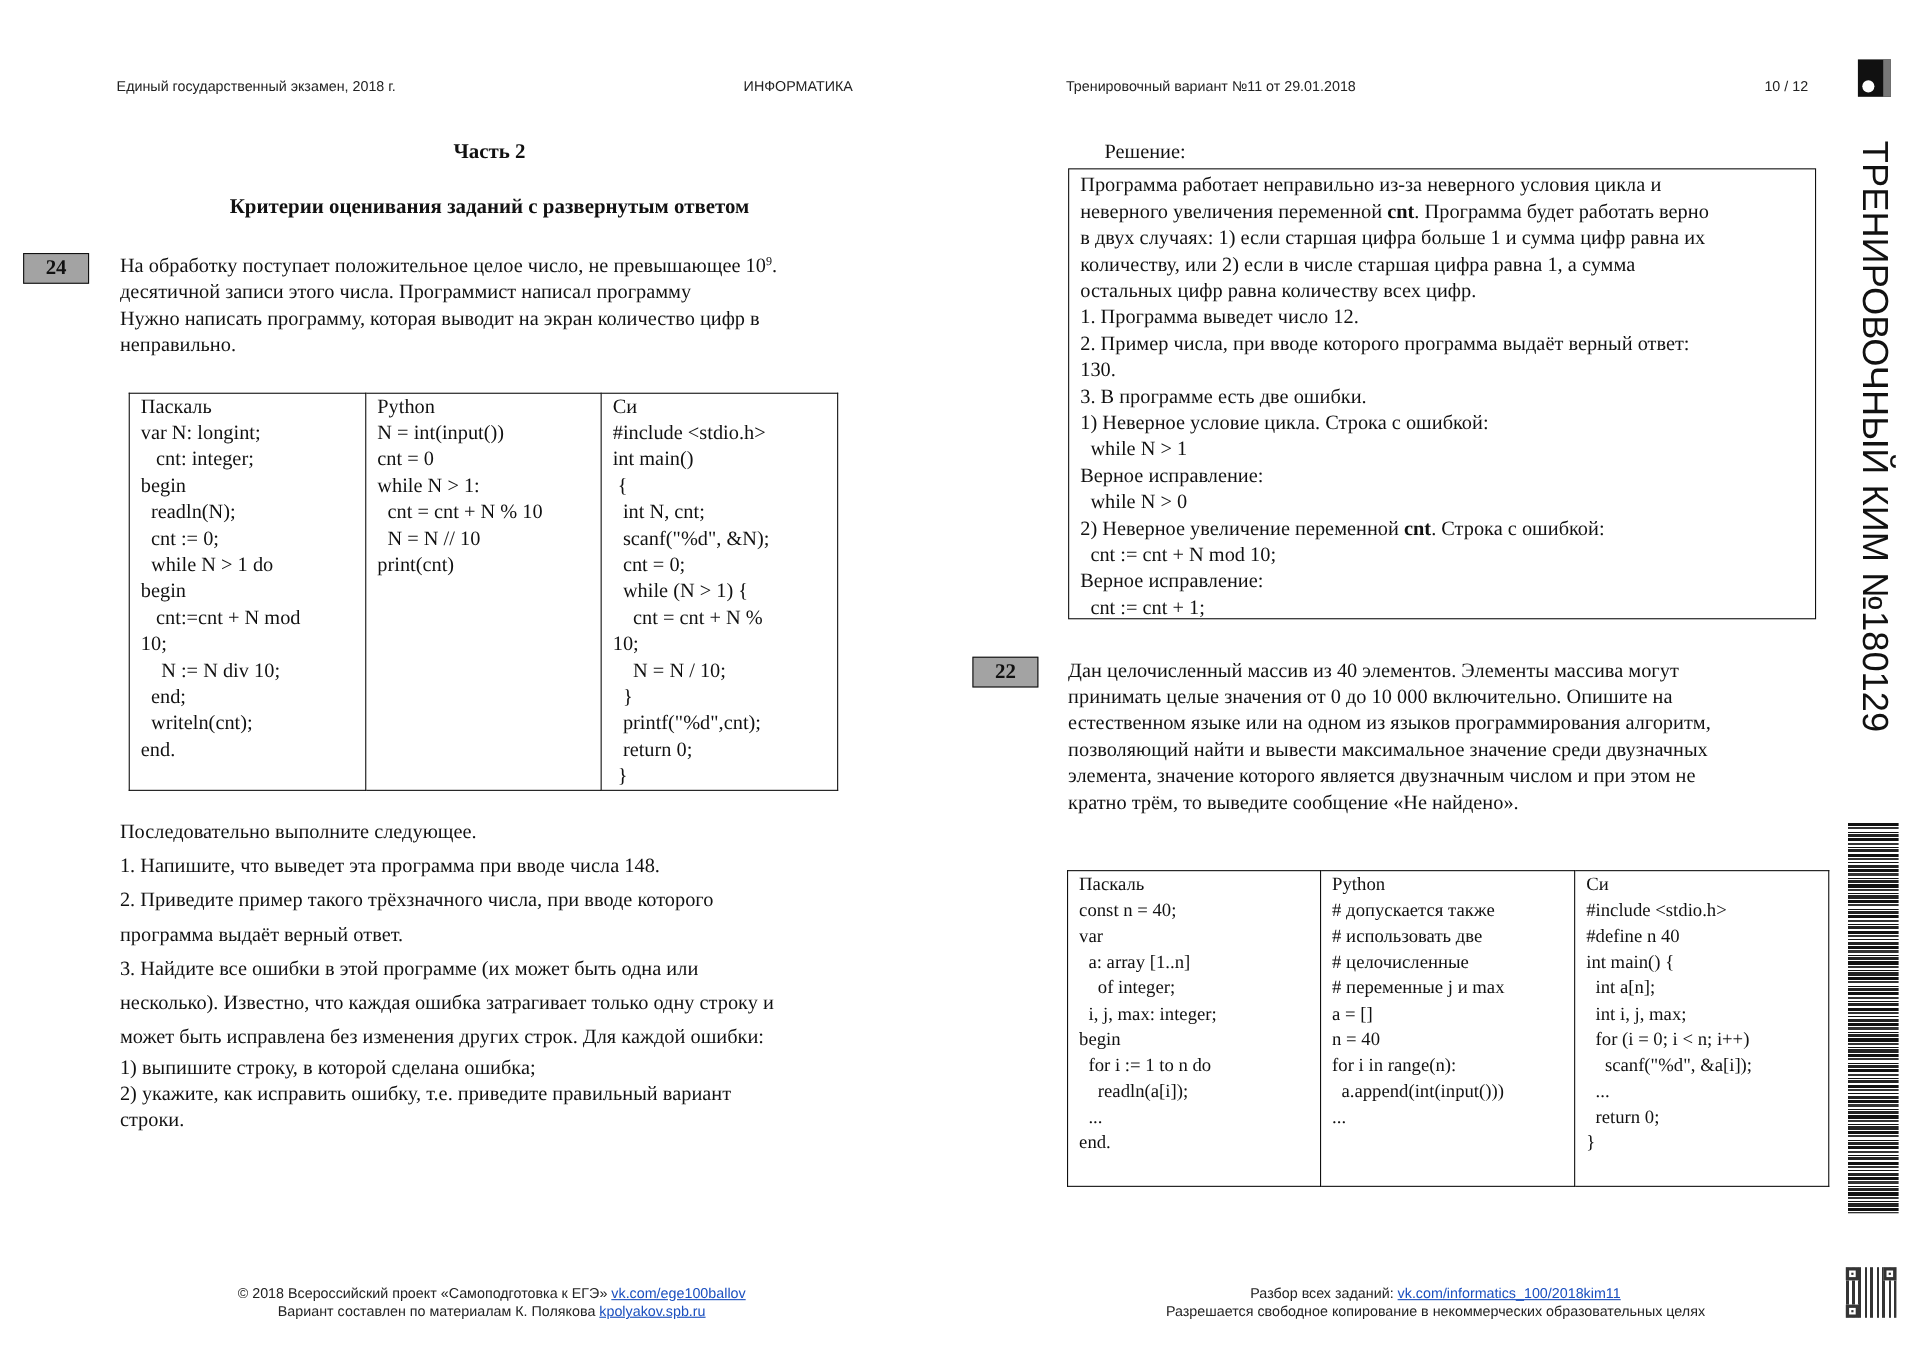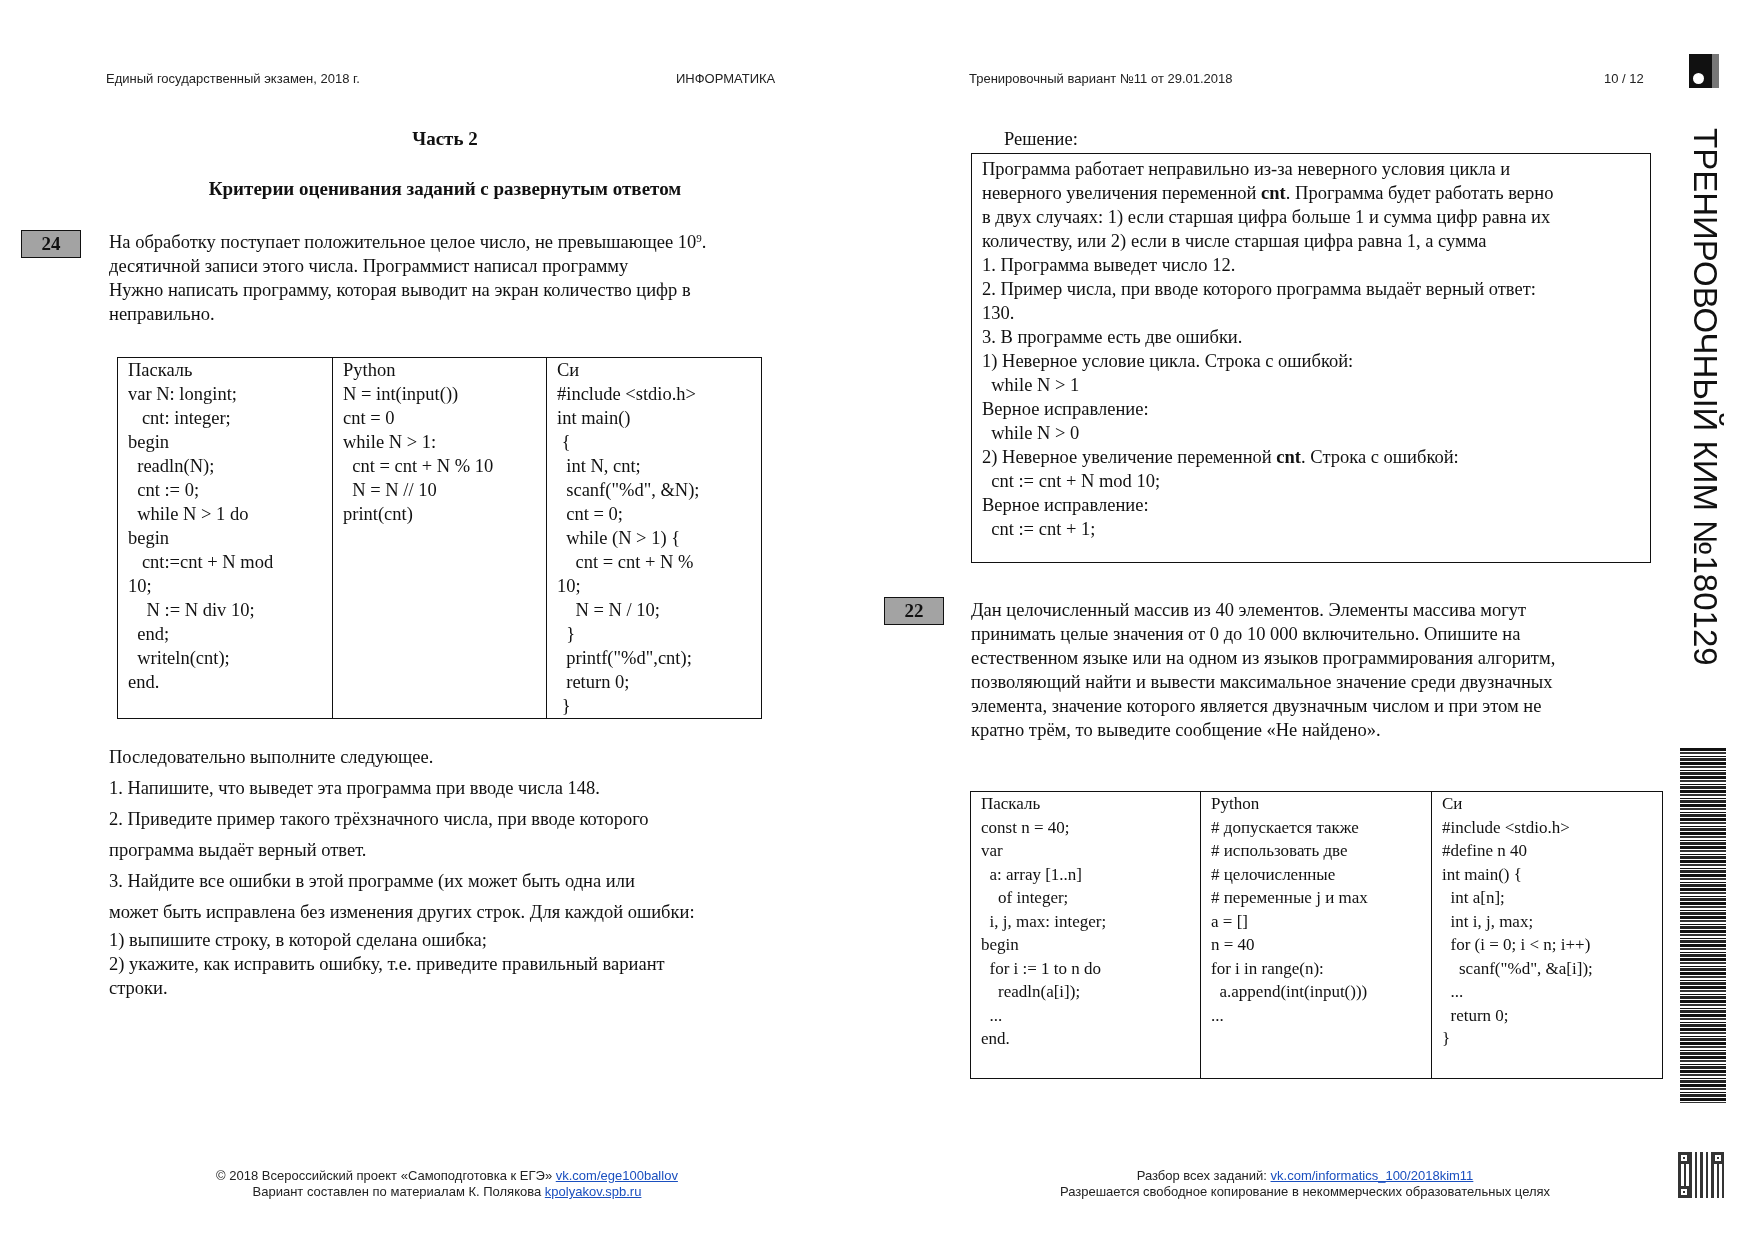--- a/index.html
+++ b/index.html
@@ -116,33 +116,35 @@
   </tr>
 </tbody>
   </table>
 
 <div class="para serif" style="left:109px; top:742px;">
   <span class="line" style="line-height:31px;">Последовательно выполните следующее.</span>
   <span class="line" style="line-height:31px;">1. Напишите, что выведет эта программа при вводе числа 148.</span>
   <span class="line" style="line-height:31px;">2. Приведите пример такого трёхзначного числа, при вводе которого</span>
   <span class="line" style="line-height:31px;">программа выдаёт верный ответ.</span>
   <span class="line" style="line-height:31px;">3. Найдите все ошибки в этой программе (их может быть одна или</span>
+  <span class="line" style="line-height:31px;">несколько). Известно, что каждая ошибка затрагивает только одну строку и</span>
   <span class="line" style="line-height:31px;">может быть исправлена без изменения других строк. Для каждой ошибки:</span>
   <span class="line" style="line-height:24px;">1) выпишите строку, в которой сделана ошибка;</span>
   <span class="line" style="line-height:24px;">2) укажите, как исправить ошибку, т.е. приведите правильный вариант</span>
   <span class="line" style="line-height:24px;">строки.</span>
 </div>
 
 <div class="para serif" style="left:1004px; top:127px;text-align:center;">Решение:</div>
 
 <div class="solution-box serif" style="left:971px; top:153px; width:680px; height:410px;">
   <span class="cl">Программа работает неправильно из-за неверного условия цикла и</span>
   <span class="cl"><span>неверного увеличения переменной </span><b>cnt</b><span>. Программа будет работать верно</span></span>
   <span class="cl">в двух случаях: 1) если старшая цифра больше 1 и сумма цифр равна их</span>
   <span class="cl">количеству, или 2) если в числе старшая цифра равна 1, а сумма</span>
+  <span class="cl">остальных цифр равна количеству всех цифр.</span>
   <span class="cl">1. Программа выведет число 12.</span>
   <span class="cl">2. Пример числа, при вводе которого программа выдаёт верный ответ:</span>
   <span class="cl">130.</span>
   <span class="cl">3. В программе есть две ошибки.</span>
   <span class="cl">1) Неверное условие цикла. Строка с ошибкой:</span>
   <span class="cl">  while N &gt; 1</span>
   <span class="cl">Верное исправление:</span>
   <span class="cl">  while N &gt; 0</span>
   <span class="cl"><span>2) Неверное увеличение переменной </span><b>cnt</b><span>. Строка с ошибкой:</span></span>
   <span class="cl">  cnt := cnt + N mod 10;</span>

